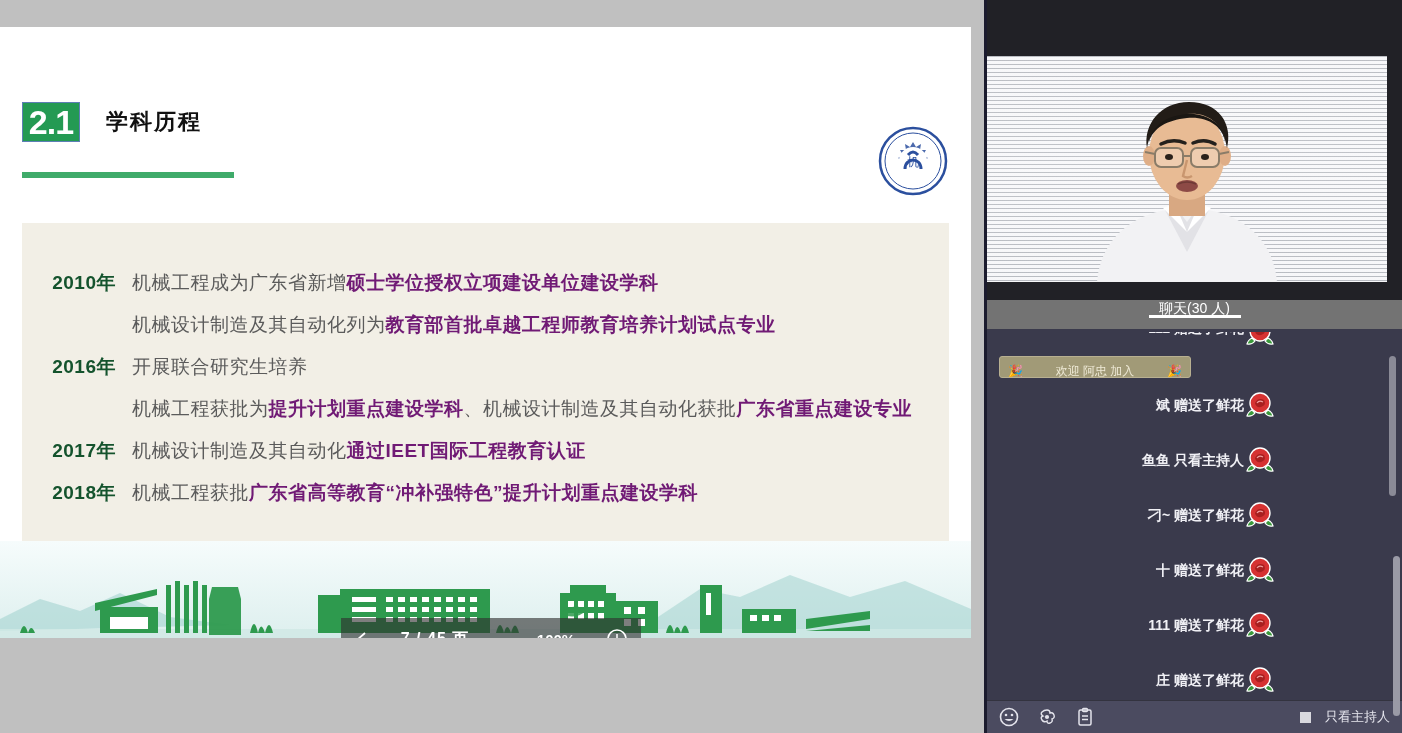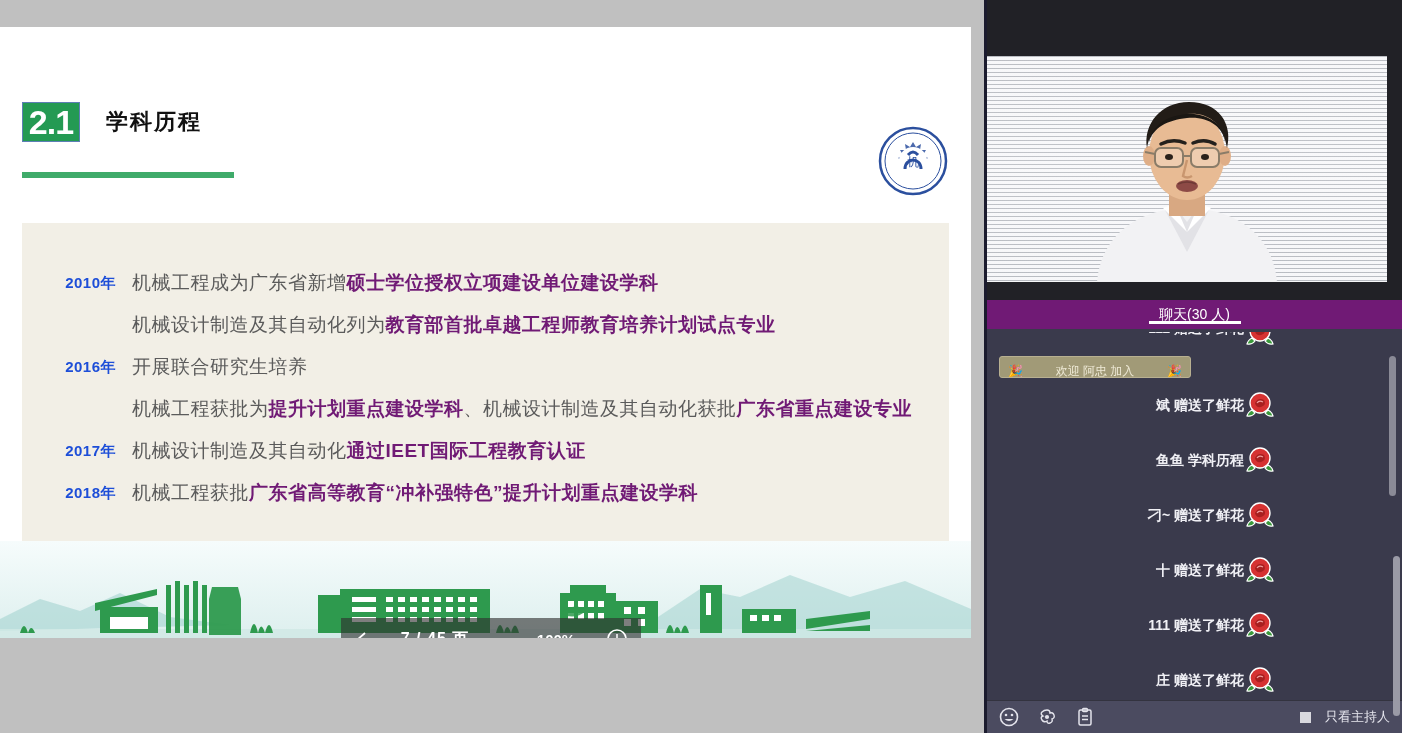--- a/index.html
+++ b/index.html
@@ -44,21 +44,21 @@
   
   .content-card {
     position:absolute; left:22px; top:196px; width:927px; height:368px;
     background:#f2efe6;
   }
   .rows { padding:42px 0 0 18px; }
   .row { display:flex; align-items:flex-start; margin-bottom:8px; }
   .row.tight { margin-bottom:6px; }
   .year {
     width:92px; min-width:92px; text-align:right; padding-right:16px;
-    font-size:15px; font-weight:bold; color:#1d4ed8; line-height:36px;
+    font-size:19px; font-weight:bold; color:#14532d; line-height:36px;
     letter-spacing:0.5px;
   }
   .row-text {
     font-size:19px; color:#5b5b5b; line-height:36px; letter-spacing:0.5px;
     white-space:nowrap;
   }
   .hl { color:#701a75; font-weight:bold; }
 
   
   .campus {
@@ -98,21 +98,21 @@
     background:linear-gradient(180deg,#dcdde0 0%,#e9eaec 50%,#d6d8dc 100%);
   }
   .video-blinds {
     position:absolute; inset:0;
     background:repeating-linear-gradient(180deg, rgba(160,164,172,.55) 0px, rgba(160,164,172,.55) 1px, rgba(250,250,252,.9) 1px, rgba(250,250,252,.9) 4px);
   }
   .person { position:absolute; left:50%; transform:translateX(-50%); bottom:0; width:260px; height:200px; }
 
   
   .tabs {
-    height:30px; background:#701a75; display:flex; align-items:center;
+    height:30px; background:#737373; display:flex; align-items:flex-start;
     border-bottom:1px solid #3a3a4c;
   }
   .tab {
     flex:1; display:flex; align-items:center; justify-content:center;
     font-size:14px; color:#cfcfdb; cursor:pointer; position:relative;
   }
   .tab.active { color:#ffffff; }
   .tab.active::after {
     content:""; position:absolute; left:50%; transform:translateX(-50%);
     bottom:0; width:92px; height:3px; background:#ffffff;
@@ -430,21 +430,21 @@
             <span class="rose"><svg viewBox="0 0 32 32">
     <path d="M8 20 q-4 2 -5 6 q5 1 8 -3 z" fill="#3b9a3b" stroke="#ffffff" stroke-width="1.2"></path>
     <path d="M24 20 q4 2 5 6 q-5 1 -8 -3 z" fill="#3b9a3b" stroke="#ffffff" stroke-width="1.2"></path>
     <path d="M16 24 q-1 -6 0 -10" stroke="#3b9a3b" stroke-width="2" fill="none"></path>
     <circle cx="16" cy="13" r="10" fill="#d63232" stroke="#ffffff" stroke-width="1.4"></circle>
     <path d="M11 13 q3 -6 9 -3 q3 5 -3 7 q-5 1 -6 -4 z" fill="#a81f1f"></path>
     <path d="M13 13 q2 -3 6 -1" stroke="#f0a0a0" stroke-width="1.2" fill="none"></path>
   </svg></span>
           </div>
           <div class="msg">
-            <span class="msg-text">鱼鱼 学科历程</span>
+            <span class="msg-text">鱼鱼 只看主持人</span>
             <span class="rose"><svg viewBox="0 0 32 32">
     <path d="M8 20 q-4 2 -5 6 q5 1 8 -3 z" fill="#3b9a3b" stroke="#ffffff" stroke-width="1.2"></path>
     <path d="M24 20 q4 2 5 6 q-5 1 -8 -3 z" fill="#3b9a3b" stroke="#ffffff" stroke-width="1.2"></path>
     <path d="M16 24 q-1 -6 0 -10" stroke="#3b9a3b" stroke-width="2" fill="none"></path>
     <circle cx="16" cy="13" r="10" fill="#d63232" stroke="#ffffff" stroke-width="1.4"></circle>
     <path d="M11 13 q3 -6 9 -3 q3 5 -3 7 q-5 1 -6 -4 z" fill="#a81f1f"></path>
     <path d="M13 13 q2 -3 6 -1" stroke="#f0a0a0" stroke-width="1.2" fill="none"></path>
   </svg></span>
           </div>
           <div class="msg">

